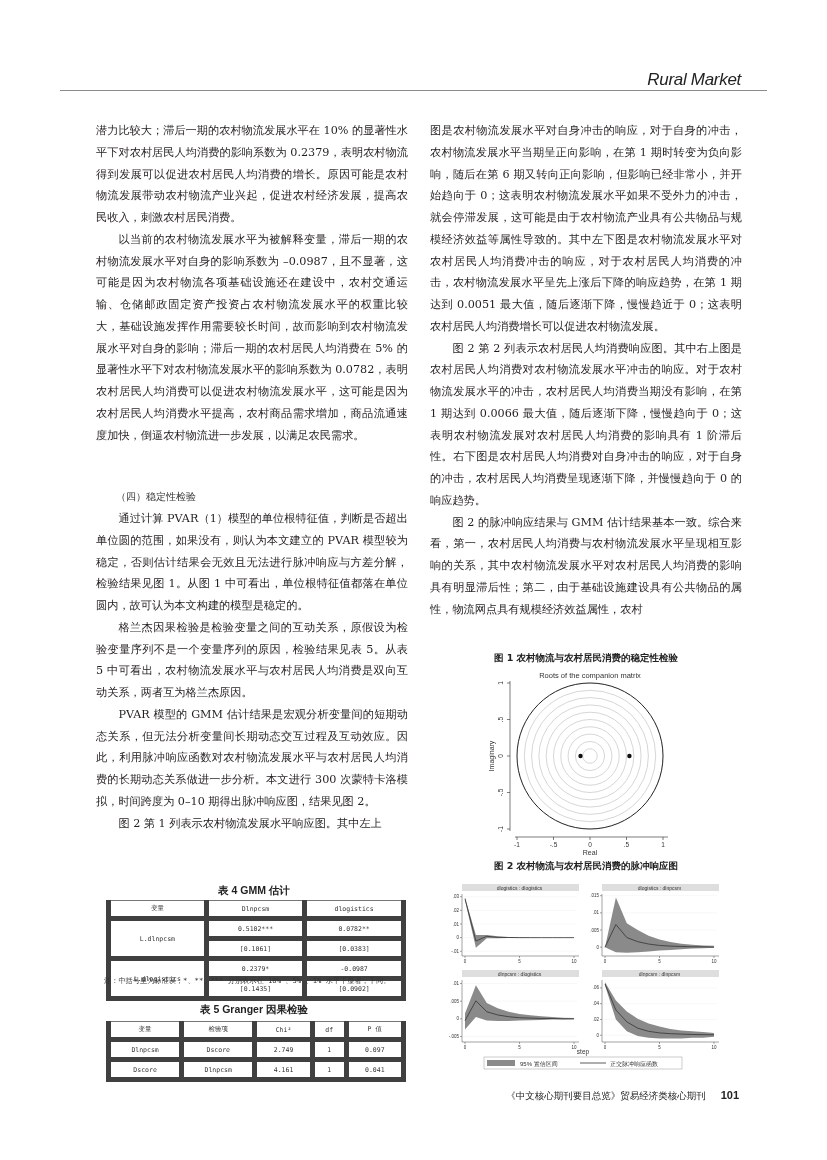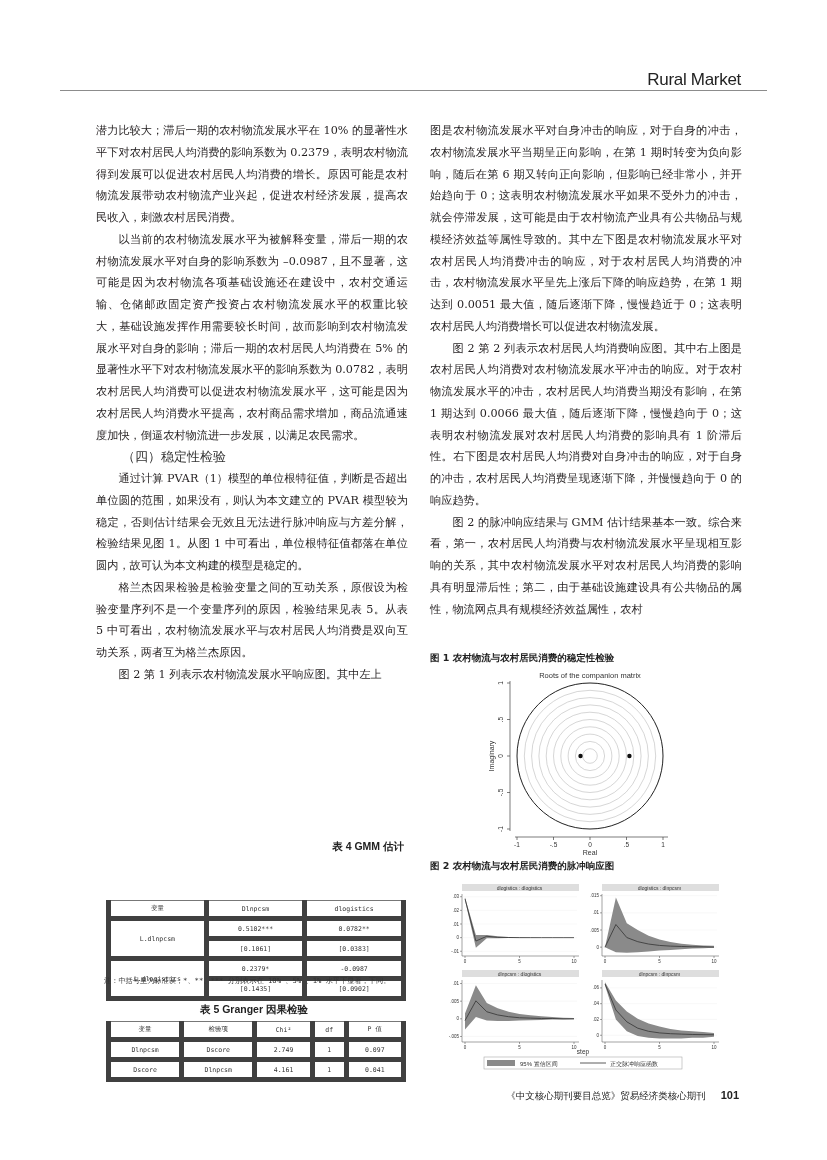--- a/index.html
+++ b/index.html
@@ -1,63 +1,64 @@
 <!DOCTYPE html>
 <html><head>
 <meta charset="utf-8">
 <style>
   html, body { margin:0; padding:0; background:#ffffff; }
   body { width:827px; height:1160px; position:relative; overflow:hidden;
          font-family:"DejaVu Serif", "Liberation Serif", serif; color:#231f20; }
   .header-title { position:absolute; right:86px; top:70px; font-family:"Liberation Sans", sans-serif;
-                  font-size:17px; color:#222; letter-spacing:-0.3px; }
+                  font-size:17px; color:#222; letter-spacing:-0.3px;font-style:italic; }
   .header-rule { position:absolute; left:60px; right:60px; top:90px; height:0;
                  border-top:1.5px solid #8c8c8c; }
   .col { position:absolute; top:120px; width:312px; font-size:11.2px; line-height:21.75px;
          text-align:justify; }
   .col-left { left:96px; }
   .col-right { left:430px; }
   .col p { margin:0; }
   .col p.indent { text-indent:2em; }
-  .col p.heading { text-indent:2em; font-family:"DejaVu Sans", sans-serif; font-size:13px; color:#333; }
+  .col p.heading { text-indent:2em; font-family:"DejaVu Sans", sans-serif; font-size:10px; color:#333;margin-top:40px; }
   .table-title { position:absolute; font-family:"Liberation Sans", "DejaVu Sans", sans-serif;
                  font-weight:bold; font-size:10.5px; text-align:center; color:#222; }
   table.data { position:absolute; border-collapse:collapse; font-family:"DejaVu Sans Mono", monospace;
                font-size:6.5px; color:#333; }
   table.data td { border:5px solid #404040; text-align:center; height:15px; padding:0 2px; }
   table.data tr:first-child td { border-top:1.5px solid #777;margin-left:32px; }
   .note { position:absolute; left:104px; top:975px; width:300px; font-size:7.2px; line-height:12px;
           font-family:"DejaVu Sans Mono", monospace; color:#333; }
   .fig-title { position:absolute; font-family:"DejaVu Sans", sans-serif; font-weight:bold;
-               font-size:9.5px; color:#222; text-align:left; }
+               font-size:9.5px; color:#222; text-align:center; }
   .footer { position:absolute; right:88px; top:1089px; font-family:"DejaVu Sans", sans-serif; font-size:9.5px; color:#222; }
   .footer .page { font-weight:bold; font-size:11px; margin-left:15px; font-family:"Liberation Sans", sans-serif; }
   svg text { font-family:"Liberation Sans", sans-serif; }
 </style>
 </head>
 <body>
 
 <div class="header-title">Rural Market</div>
 <div class="header-rule"></div>
 
 <div class="col col-left" id="left-col">
     <p class="">潜力比较大；滞后一期的农村物流发展水平在 10% 的显著性水平下对农村居民人均消费的影响系数为 0.2379，表明农村物流得到发展可以促进农村居民人均消费的增长。原因可能是农村物流发展带动农村物流产业兴起，促进农村经济发展，提高农民收入，刺激农村居民消费。</p>
     <p class="indent">以当前的农村物流发展水平为被解释变量，滞后一期的农村物流发展水平对自身的影响系数为 –0.0987，且不显著，这可能是因为农村物流各项基础设施还在建设中，农村交通运输、仓储邮政固定资产投资占农村物流发展水平的权重比较大，基础设施发挥作用需要较长时间，故而影响到农村物流发展水平对自身的影响；滞后一期的农村居民人均消费在 5% 的显著性水平下对农村物流发展水平的影响系数为 0.0782，表明农村居民人均消费可以促进农村物流发展水平，这可能是因为农村居民人均消费水平提高，农村商品需求增加，商品流通速度加快，倒逼农村物流进一步发展，以满足农民需求。</p>
     <p class="heading">（四）稳定性检验</p>
     <p class="indent">通过计算 PVAR（1）模型的单位根特征值，判断是否超出单位圆的范围，如果没有，则认为本文建立的 PVAR 模型较为稳定，否则估计结果会无效且无法进行脉冲响应与方差分解，检验结果见图 1。从图 1 中可看出，单位根特征值都落在单位圆内，故可认为本文构建的模型是稳定的。</p>
     <p class="indent">格兰杰因果检验是检验变量之间的互动关系，原假设为检验变量序列不是一个变量序列的原因，检验结果见表 5。从表 5 中可看出，农村物流发展水平与农村居民人均消费是双向互动关系，两者互为格兰杰原因。</p>
+    <p class="indent">PVAR 模型的 GMM 估计结果是宏观分析变量间的短期动态关系，但无法分析变量间长期动态交互过程及互动效应。因此，利用脉冲响应函数对农村物流发展水平与农村居民人均消费的长期动态关系做进一步分析。本文进行 300 次蒙特卡洛模拟，时间跨度为 0–10 期得出脉冲响应图，结果见图 2。</p>
     <p class="indent">图 2 第 1 列表示农村物流发展水平响应图。其中左上</p>
   </div>
 <div class="col col-right" id="right-col">
     <p class="">图是农村物流发展水平对自身冲击的响应，对于自身的冲击，农村物流发展水平当期呈正向影响，在第 1 期时转变为负向影响，随后在第 6 期又转向正向影响，但影响已经非常小，并开始趋向于 0；这表明农村物流发展水平如果不受外力的冲击，就会停滞发展，这可能是由于农村物流产业具有公共物品与规模经济效益等属性导致的。其中左下图是农村物流发展水平对农村居民人均消费冲击的响应，对于农村居民人均消费的冲击，农村物流发展水平呈先上涨后下降的响应趋势，在第 1 期达到 0.0051 最大值，随后逐渐下降，慢慢趋近于 0；这表明农村居民人均消费增长可以促进农村物流发展。</p>
     <p class="indent">图 2 第 2 列表示农村居民人均消费响应图。其中右上图是农村居民人均消费对农村物流发展水平冲击的响应。对于农村物流发展水平的冲击，农村居民人均消费当期没有影响，在第 1 期达到 0.0066 最大值，随后逐渐下降，慢慢趋向于 0；这表明农村物流发展对农村居民人均消费的影响具有 1 阶滞后性。右下图是农村居民人均消费对自身冲击的响应，对于自身的冲击，农村居民人均消费呈现逐渐下降，并慢慢趋向于 0 的响应趋势。</p>
     <p class="indent">图 2 的脉冲响应结果与 GMM 估计结果基本一致。综合来看，第一，农村居民人均消费与农村物流发展水平呈现相互影响的关系，其中农村物流发展水平对农村居民人均消费的影响具有明显滞后性；第二，由于基础设施建设具有公共物品的属性，物流网点具有规模经济效益属性，农村</p>
   </div>
 
-<div class="table-title" style="left:104px; top:840px; width:300px;text-align:right;">表 4  GMM 估计</div>
+<div class="table-title" style="left:104px; top:884px; width:300px;">表 4  GMM 估计</div>
 <table class="data" style="left:106px; top:900px; width:300px;">
   <tbody>
       <tr>
     <td style="width:94px">变量</td>
     <td style="width:96px">Dlnpcsm</td>
     <td style="width:96px">dlogistics</td>
   </tr>
   <tr>
     <td rowspan="2">L.dlnpcsm</td>
     <td>0.5102***</td>

